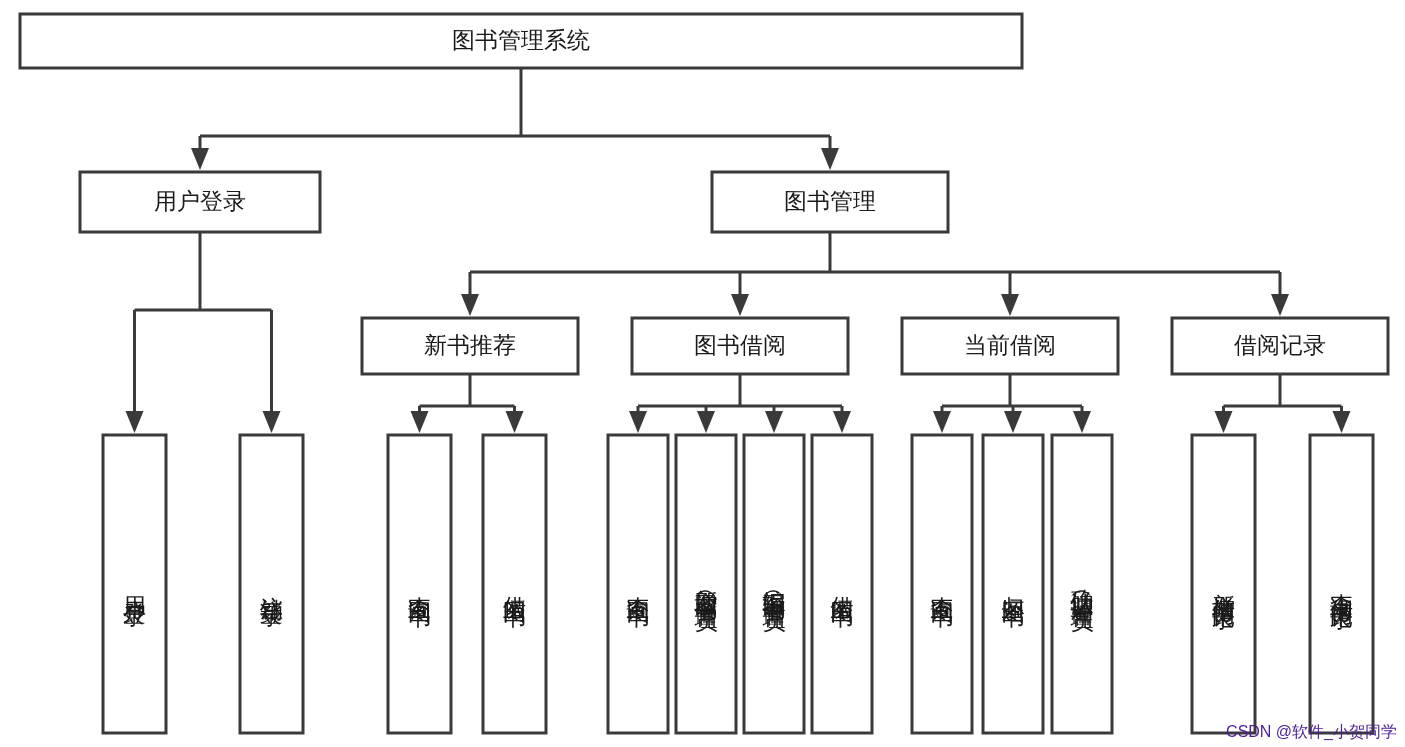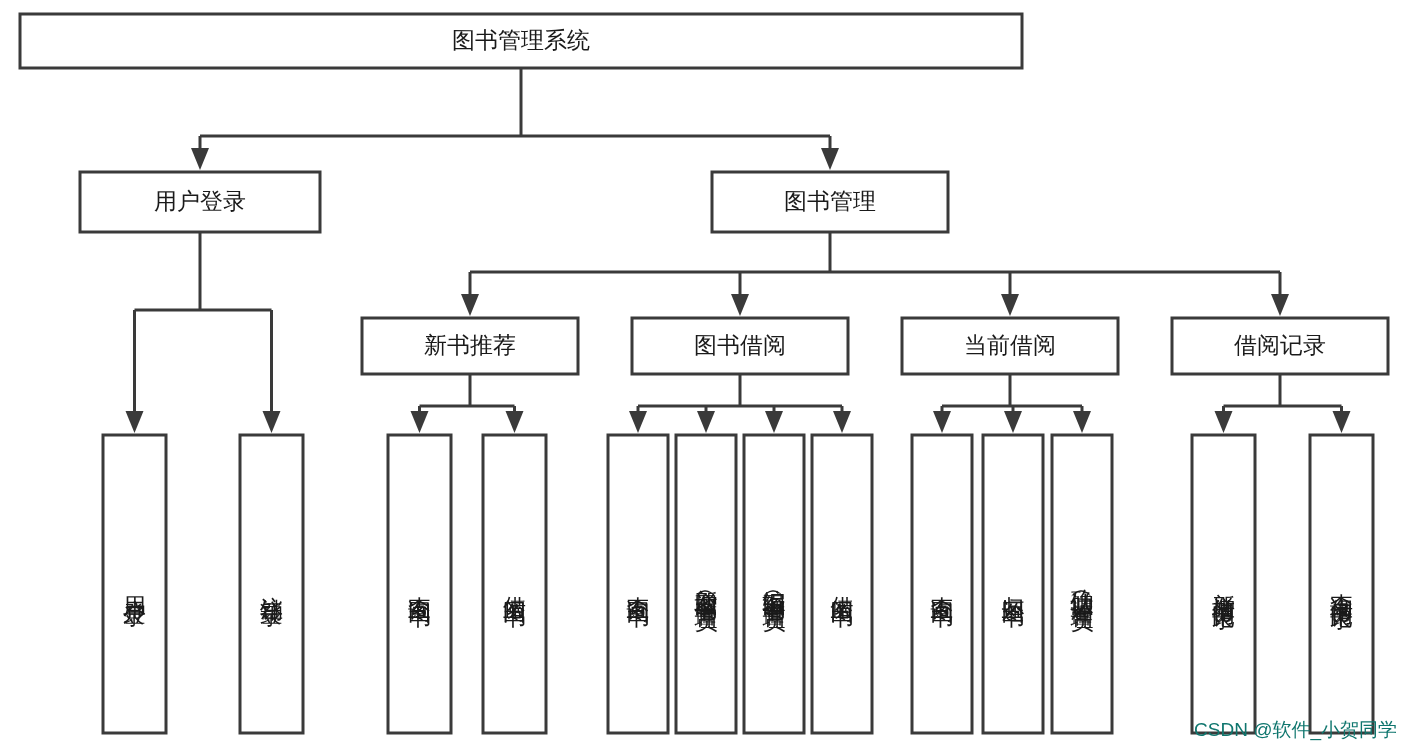--- a/index.html
+++ b/index.html
@@ -65,22 +65,22 @@
     line-height: 1;
     letter-spacing: 3px;
     color: #1a1a1a;
     white-space: nowrap;
   }
   .watermark {
     position: absolute;
     right: 8px;
     bottom: 4px;
     font-family: "Liberation Sans", "DejaVu Sans", sans-serif;
-    font-size: 19px;
-    color: #0f766e;
+    font-size: 16px;
+    color: #4c1d95;
     white-space: nowrap;
     user-select: none;
   }
 </style>
 </head>
 <body>
 
 <div id="diagram-root">
   <svg class="flow" viewBox="0 0 1405 747" xmlns="http://www.w3.org/2000/svg">
     <g id="connector-layer">

